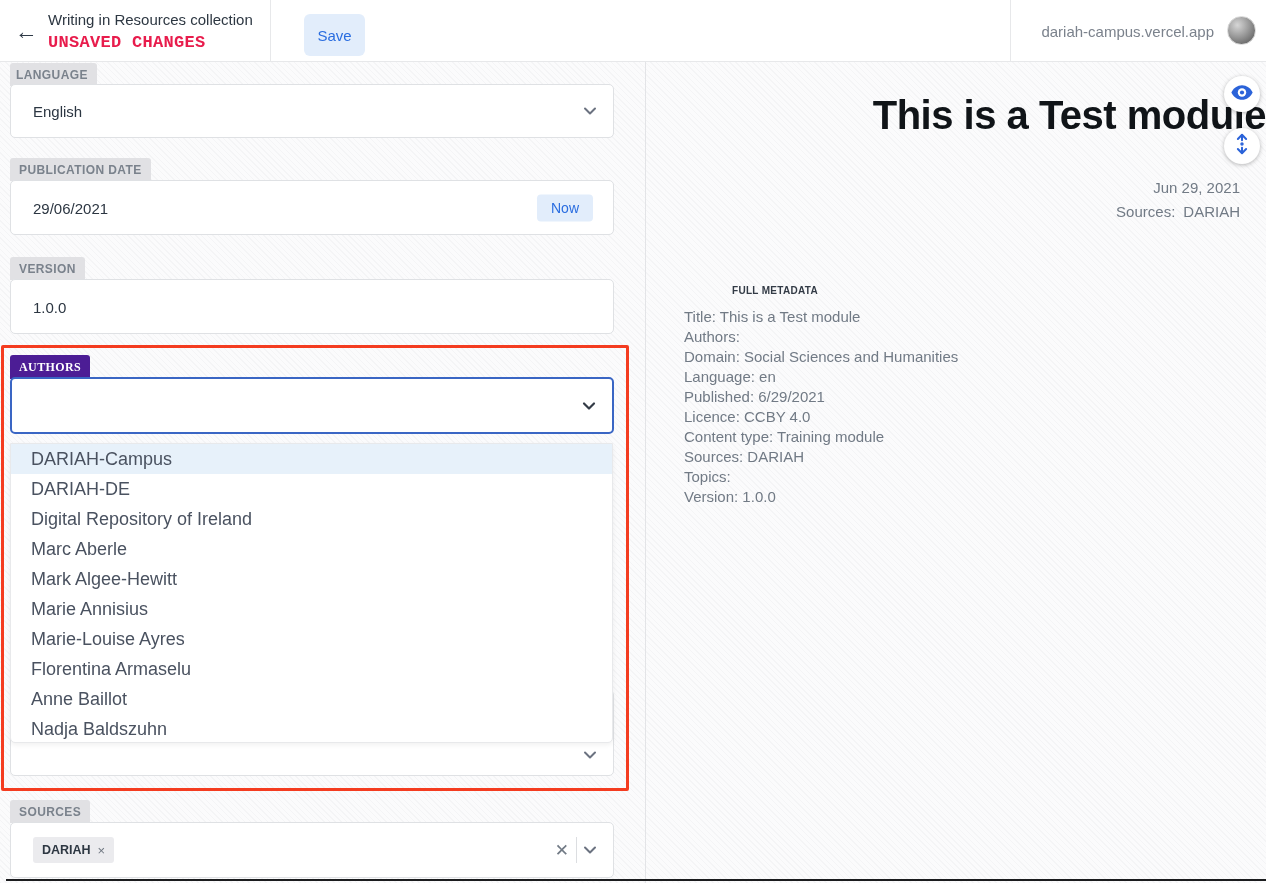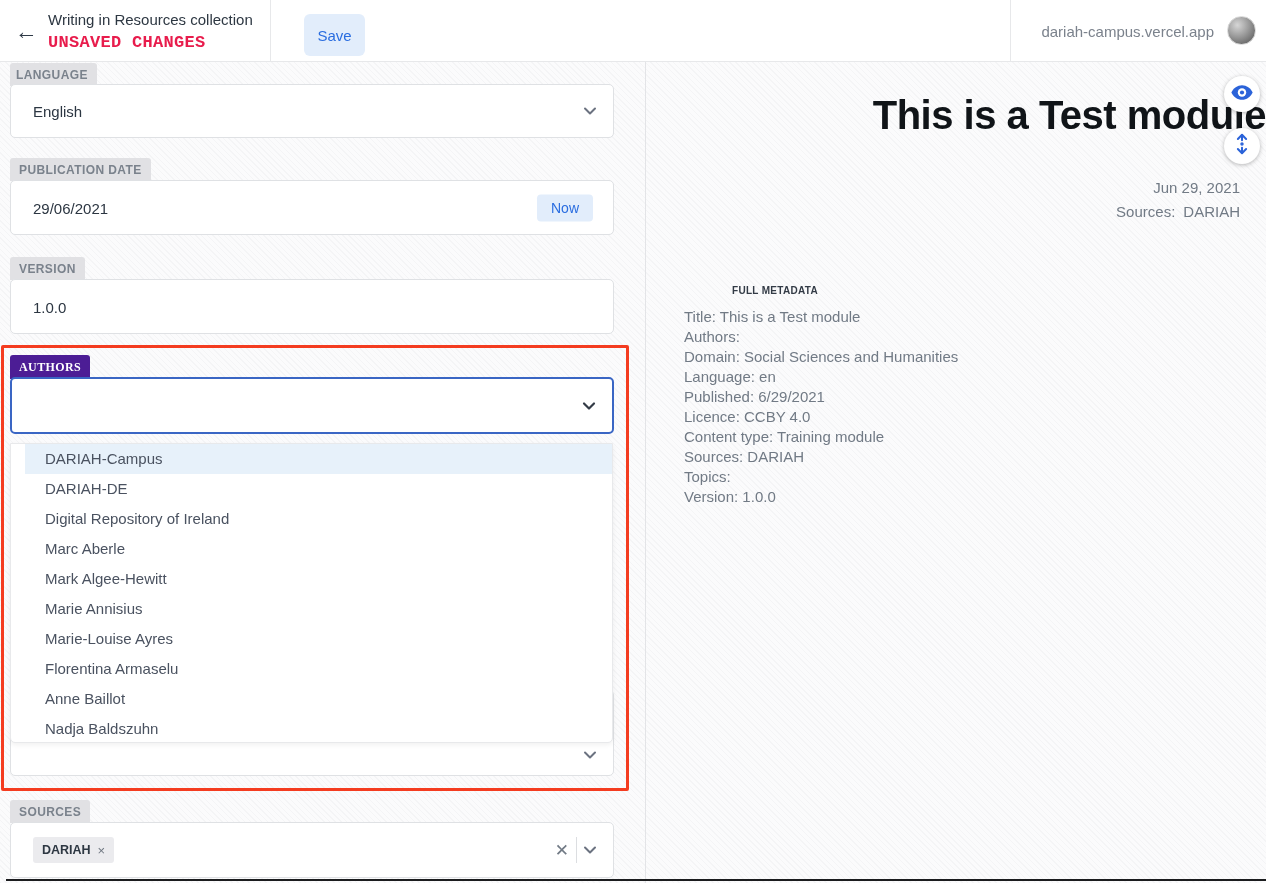--- a/index.html
+++ b/index.html
@@ -43,21 +43,21 @@
                  font-size:15px; color:#2c3642; }
   .chev { position:absolute; right:14px; top:50%; transform:translateY(-50%); width:18px; height:18px; cursor:pointer; }
   .now-btn { position:absolute; right:20px; top:50%; transform:translateY(-50%); width:56px; height:27px;
              background:#e2edfb; border:none; border-radius:4px; color:#2a6de0; font-size:14px;
              font-family:"Liberation Sans", sans-serif; cursor:pointer; }
 
   
   .dropdown { position:absolute; left:10px; top:443px; width:603px; height:300px; background:#fff;
               border:1px solid #e8e9eb; border-radius:0 0 5px 5px; overflow:hidden; z-index:3;
               box-shadow:0 2px 5px rgba(0,0,0,0.06); }
-  .opt { height:30px; line-height:30px; padding-left:20px; font-size:15px; color:#4a5260; cursor:pointer;margin-left:14px; }
+  .opt { height:30px; line-height:30px; padding-left:20px; font-size:18px; color:#4a5260; cursor:pointer; }
   .opt.hl { background:#e7f1fa; }
 
   .partial-field { position:absolute; left:10px; top:690px; width:604px; height:86px; background:#fff;
                    border:1px solid #dfe1e4; border-radius:5px; z-index:2; }
   .partial-chev { position:absolute; right:14px; top:55px; width:18px; height:18px; cursor:pointer; }
 
   
   .red-rect { position:absolute; left:1px; top:345px; width:628px; height:446px;
               border:3px solid #f43c20; border-radius:2px; z-index:6; pointer-events:none; }
 

